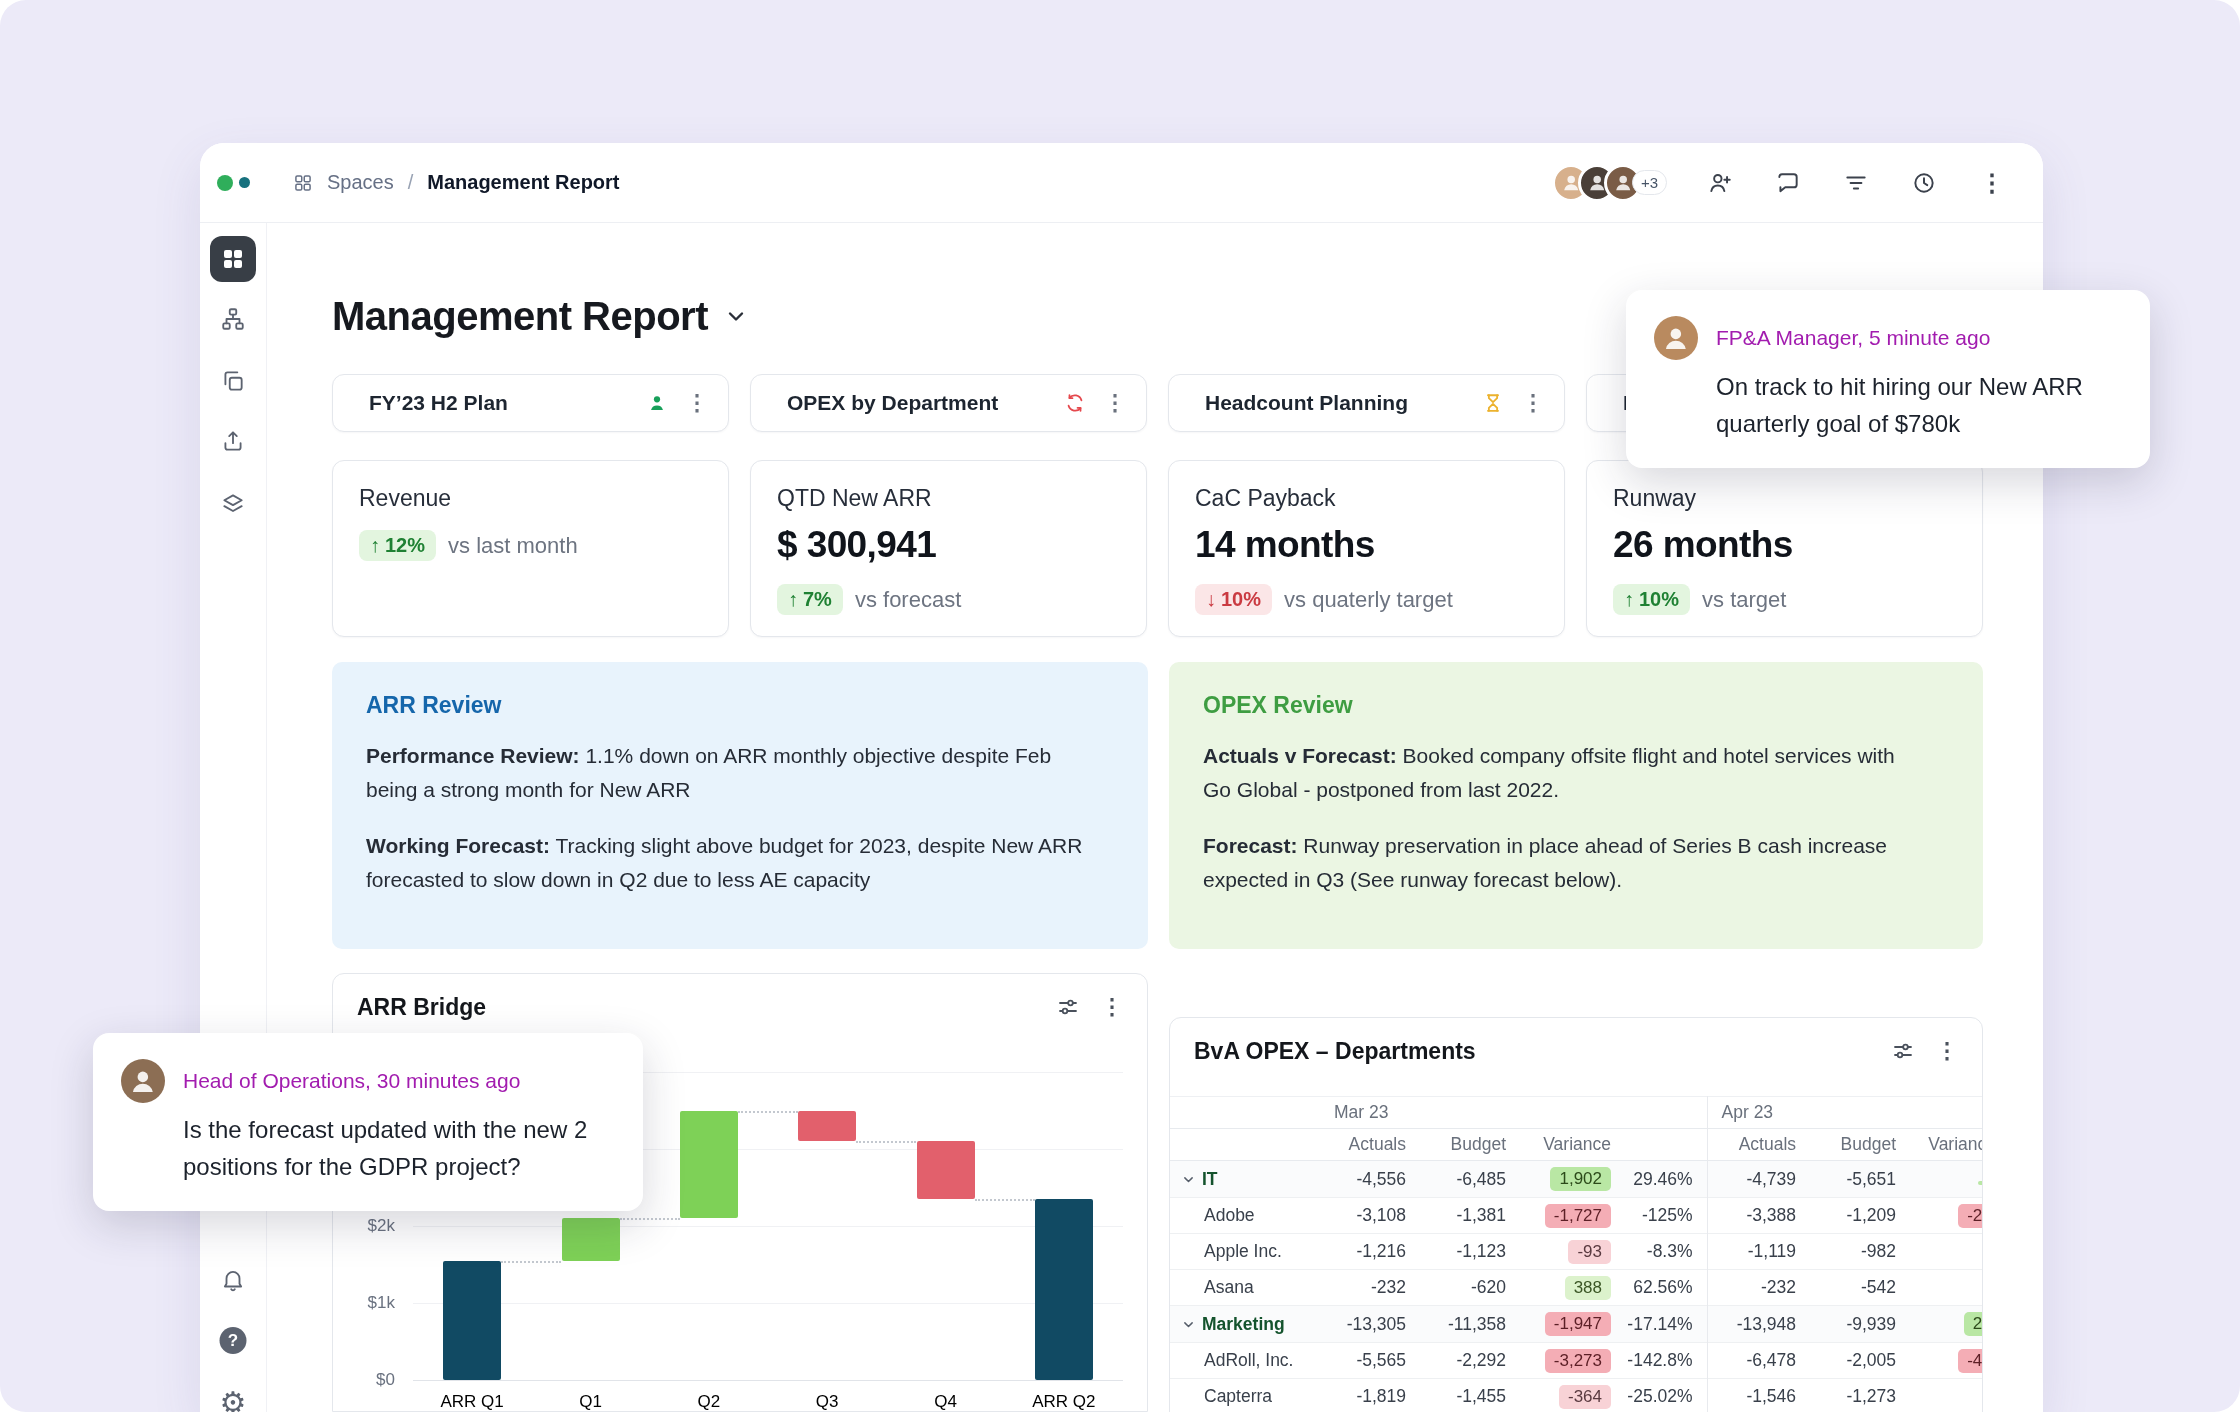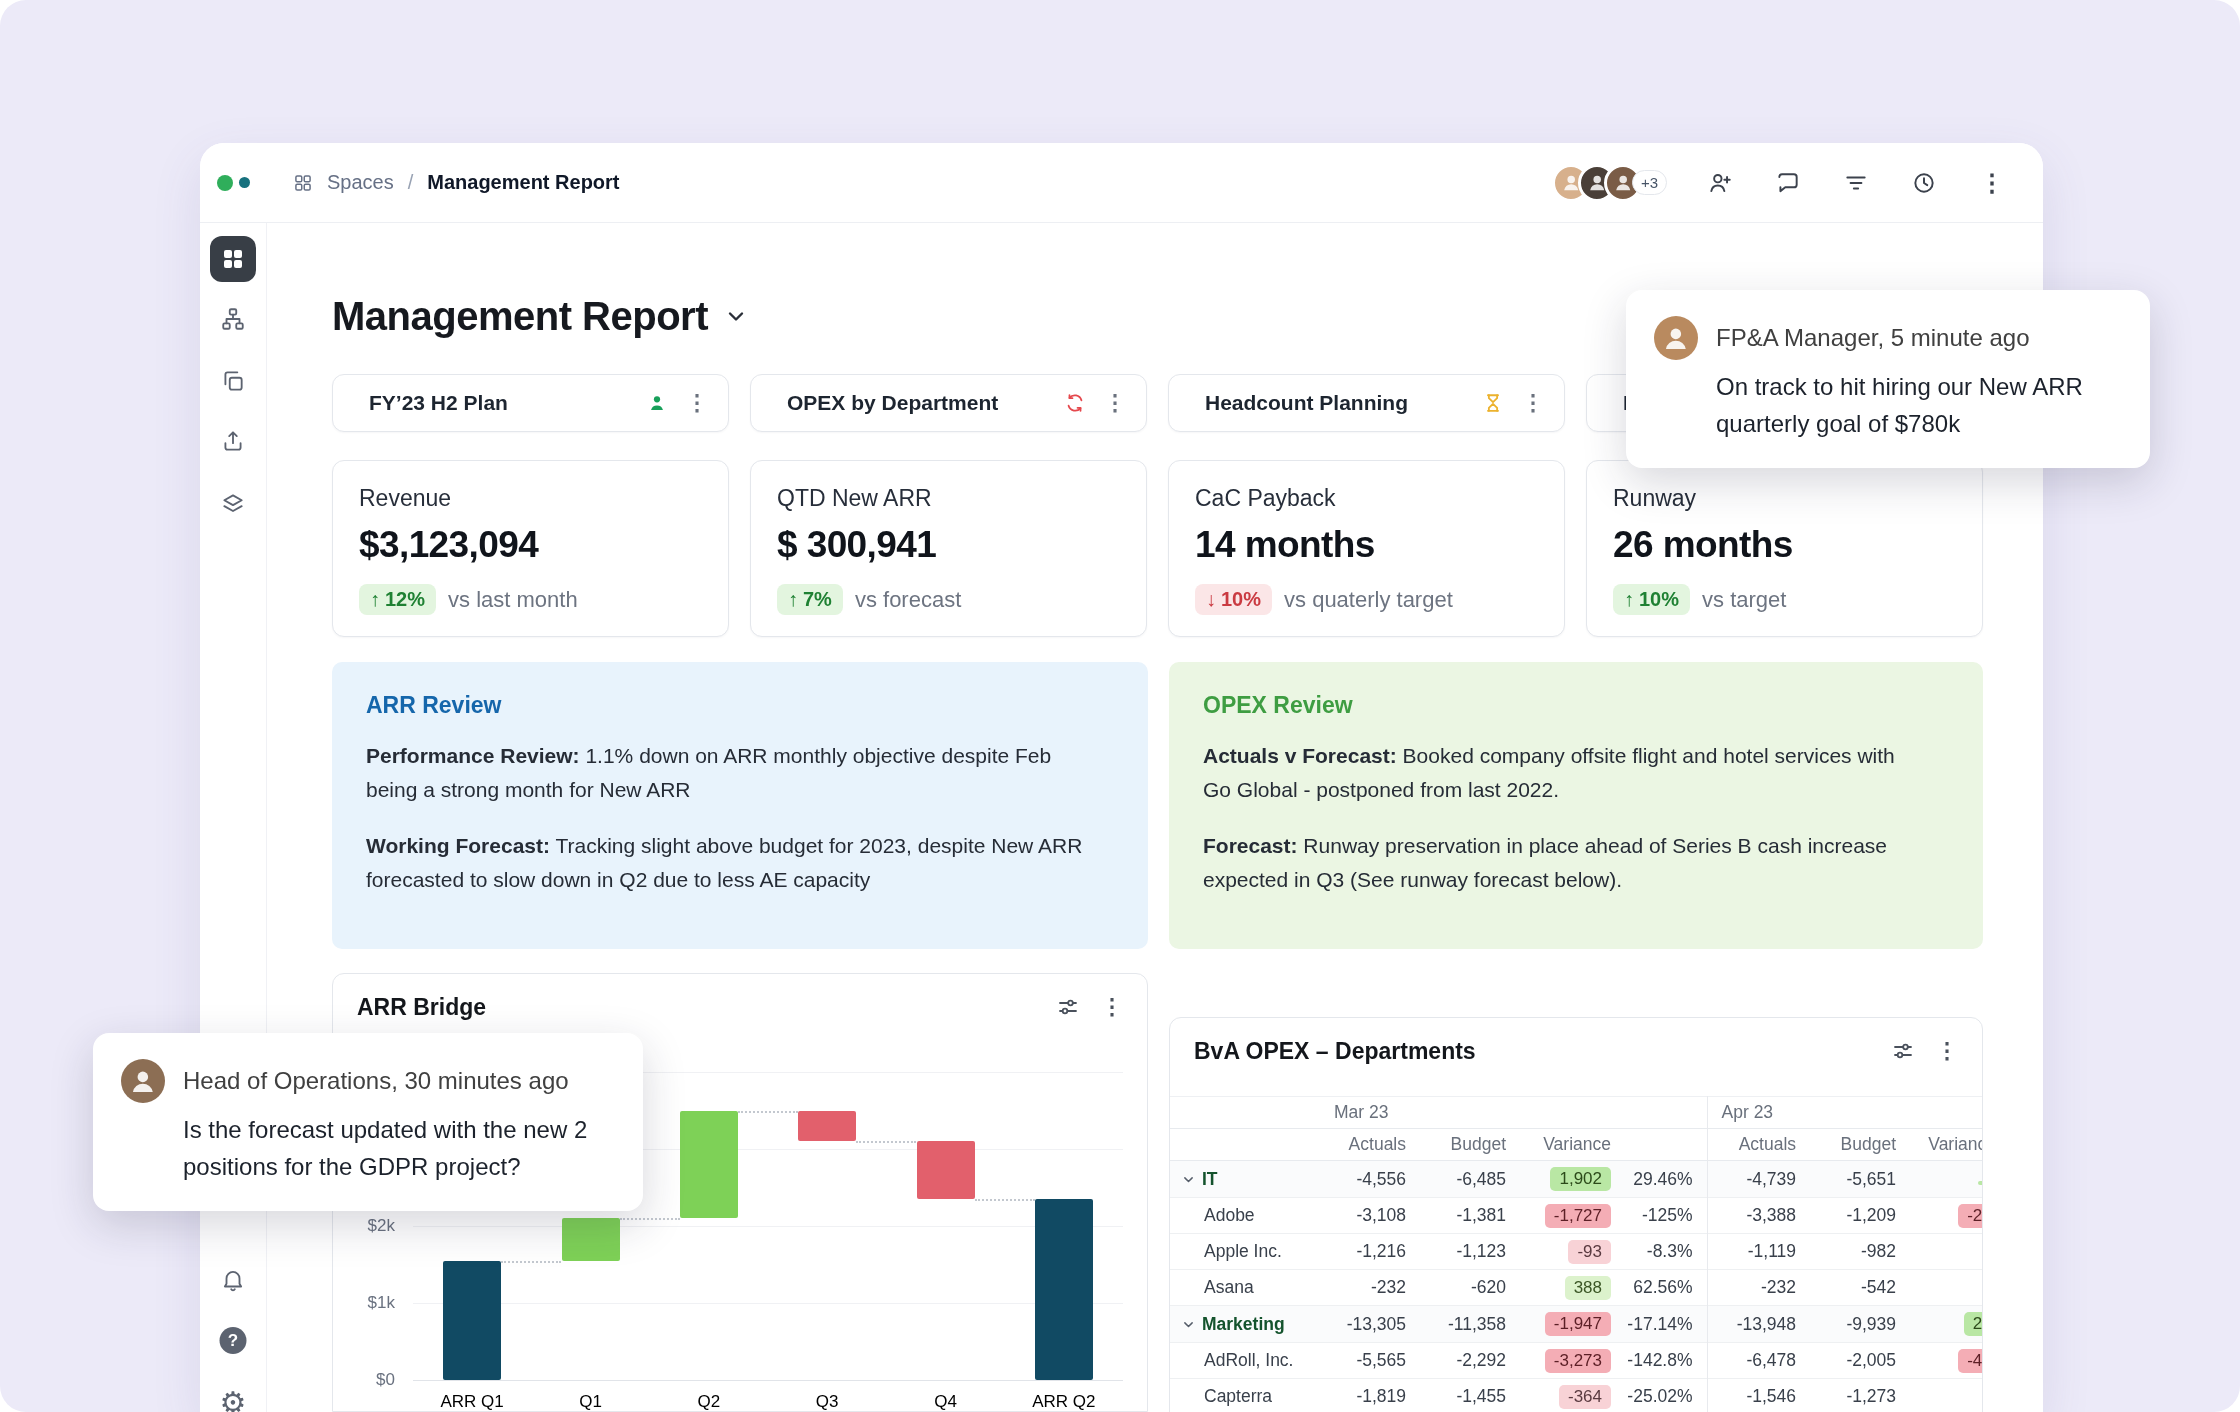--- a/index.html
+++ b/index.html
@@ -120,21 +120,21 @@
   .badge.red-light { background:#f8d2d6; color:#5a3a40; }
 
   
   .toast { position:absolute; background:#fff; border-radius:16px; box-shadow:0 14px 44px rgba(35,35,60,.18);
     padding:26px 28px; z-index:50; }
   .toast-1 { left:1626px; top:290px; width:524px; }
   .toast-2 { left:93px; top:1033px; width:550px; }
   .toast-head { display:flex; align-items:center; gap:18px; }
   .toast-avatar { width:44px; height:44px; border-radius:50%; background:#c9a27f; display:flex; align-items:center; justify-content:center; overflow:hidden; flex:none; }
   .toast-avatar svg { width:72%; height:72%; fill:rgba(255,255,255,.9); }
-  .toast-author { font-size:24px; color:#404040; }
+  .toast-author { font-size:21px; color:#a21caf; }
   .toast-msg { margin:8px 0 0 62px; font-size:24px; color:#1c222c; line-height:1.55; }
 </style>
 </head>
 <body>
 
 <div id="stage">
 
   <div class="app-window">
 
     <header class="topbar">
@@ -301,21 +301,20 @@
         <span class="tab-kebab">⋮</span>
       </div>
       <div class="tab-card">
         <span class="tab-label">P</span>
       </div>
     </div>
 
     <div class="kpi-row">
       <div class="kpi-card">
         <div class="kpi-label">Revenue</div>
-        <div class="kpi-value">$3,123,094</div>
         <div class="kpi-meta">
           <span class="delta-badge pos">
             <span>↑</span>
               <span>12%</span>
           </span>
           <span class="kpi-compare">vs last month</span>
         </div>
       </div>
       <div class="kpi-card">
         <div class="kpi-label">QTD New ARR</div>

